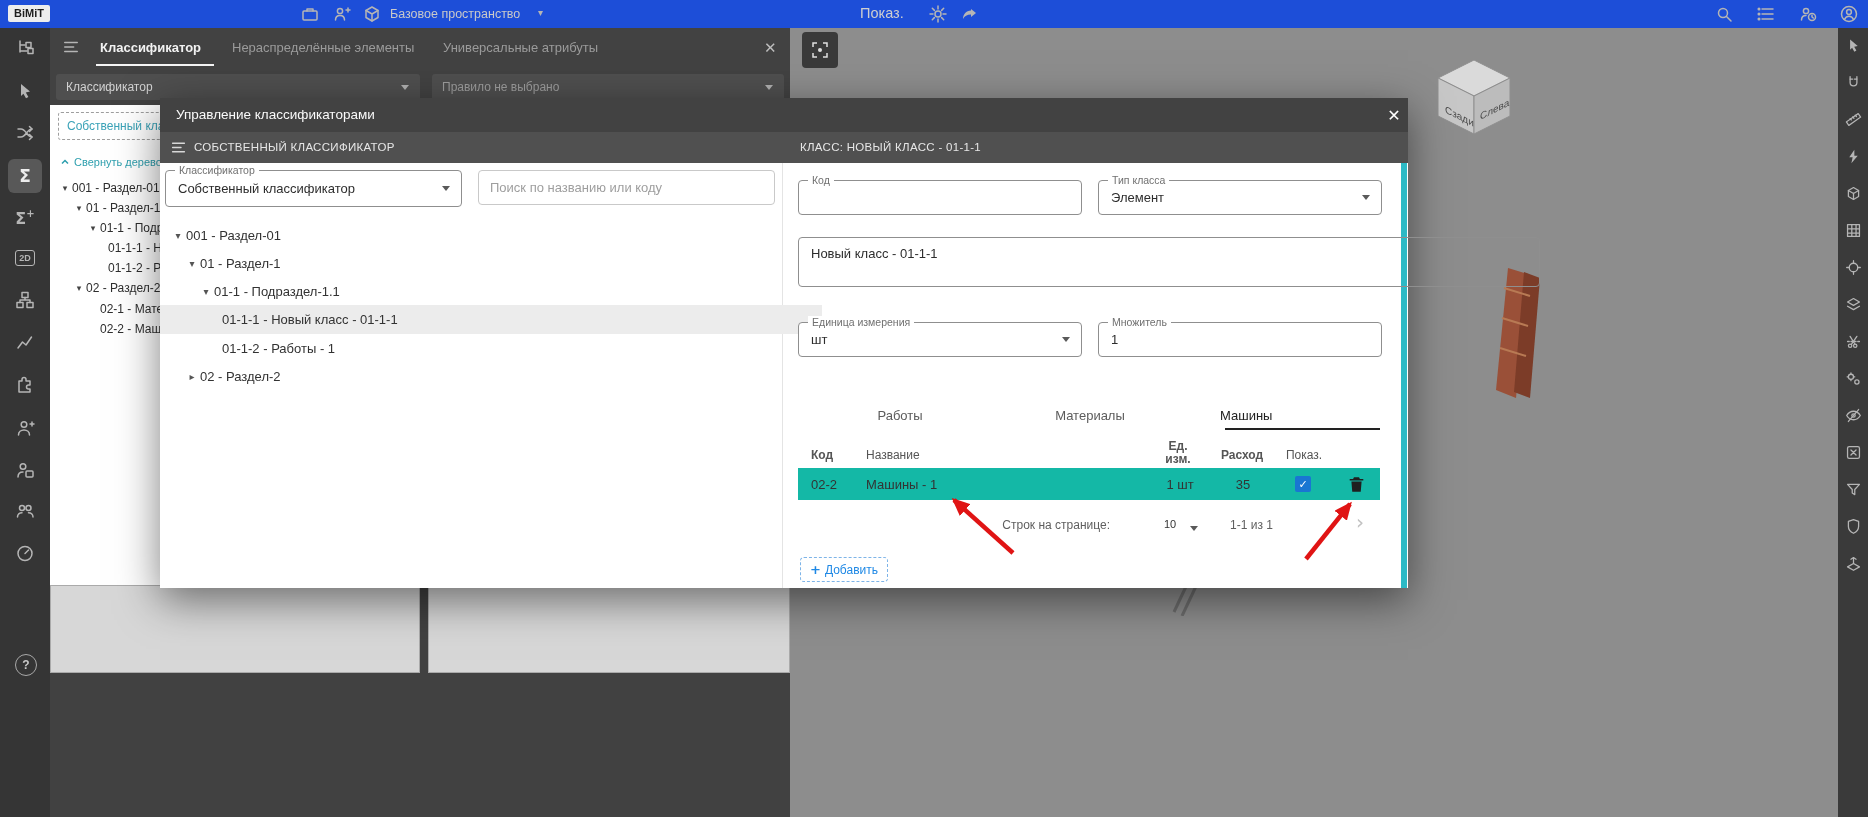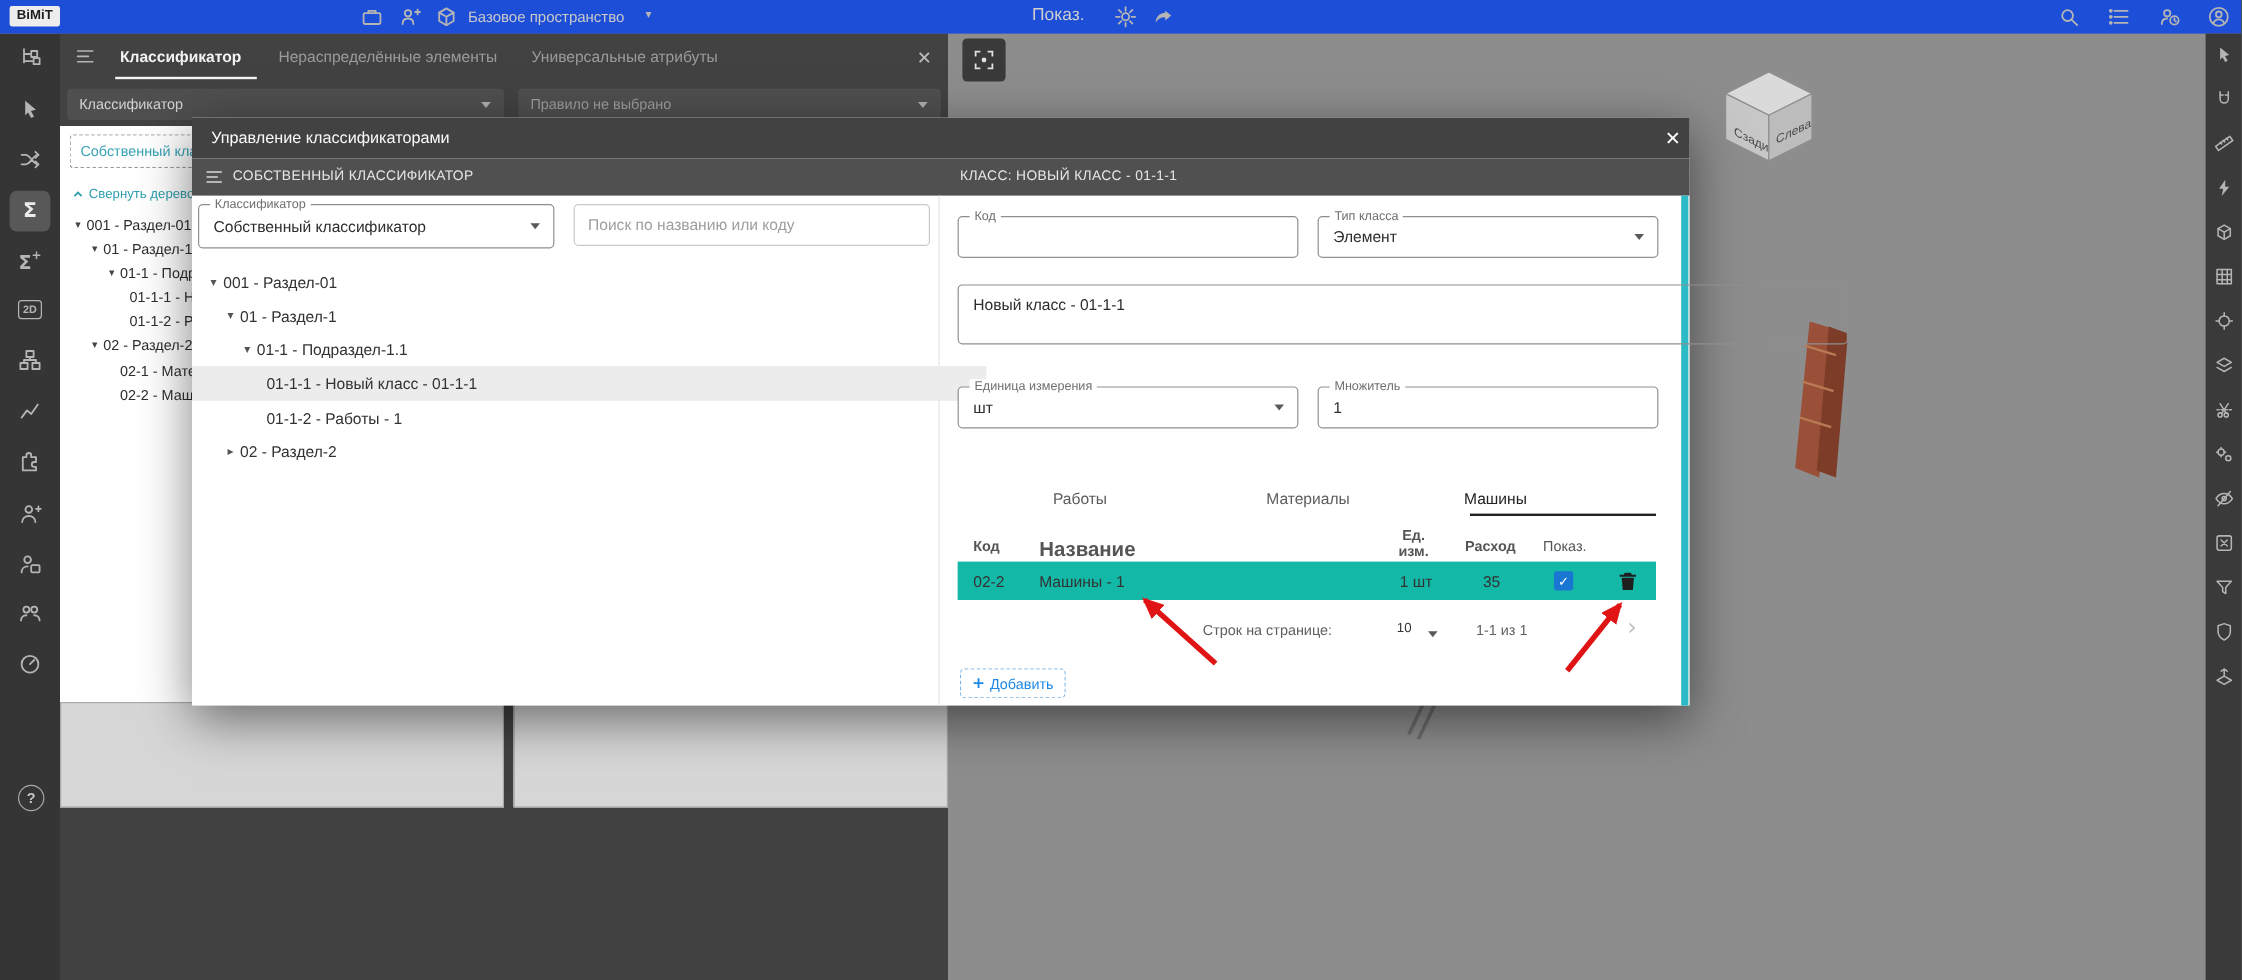--- a/index.html
+++ b/index.html
@@ -401,21 +401,21 @@
       <span class="flabel">Множитель</span>
       <span class="fval">1</span>
     </div>
 
     <div class="abs" style="left:660px;top:310px;width:160px;text-align:center;font-size:13px;color:#5c5c5c;cursor:pointer">Работы</div>
     <div class="abs" style="left:850px;top:310px;width:160px;text-align:center;font-size:13px;color:#5c5c5c;cursor:pointer">Материалы</div>
     <div class="abs" style="left:1060px;top:310px;width:160px;text-align:left;font-size:13px;color:#222222;cursor:pointer">Машины</div>
     <div class="abs" style="left:1065px;top:330px;width:155px;height:2px;background:#222"></div>
 
     <div class="abs" style="left:651px;top:350px;font-size:12px;color:#555;font-weight:bold">Код</div>
-    <div class="abs" style="left:706px;top:350px;font-size:17px;color:#555;font-weight:bold">Название</div>
+    <div class="abs" style="left:706px;top:350px;font-size:12px;color:#555;font-weight:normal">Название</div>
     <div class="abs" style="left:1000px;top:342px;width:36px;text-align:center;font-size:12px;line-height:13px;color:#555;font-weight:bold">Ед. изм.</div>
     <div class="abs" style="left:1060px;top:350px;width:44px;text-align:center;font-size:12px;color:#555;font-weight:bold">Расход</div>
     <div class="abs" style="left:1120px;top:350px;width:48px;text-align:center;font-size:12px;color:#555;font-weight:normal">Показ.</div>
 
     <div class="abs" style="left:638px;top:370px;width:582px;height:32px;background:#14b8a6">
       <span class="abs" style="left:13px;top:9px;font-size:13px;color:#333">02-2</span>
       <span class="abs" style="left:68px;top:9px;font-size:13px;color:#333">Машины - 1</span>
       <span class="abs" style="left:362px;top:9px;width:40px;text-align:center;font-size:13px;color:#333;white-space:nowrap">1 шт</span>
       <span class="abs" style="left:424px;top:9px;width:42px;text-align:center;font-size:13px;color:#333">35</span>
       <span class="abs flex" style="left:497px;top:8px;width:16px;height:16px;background:#1976d2;border-radius:2px;justify-content:center">

